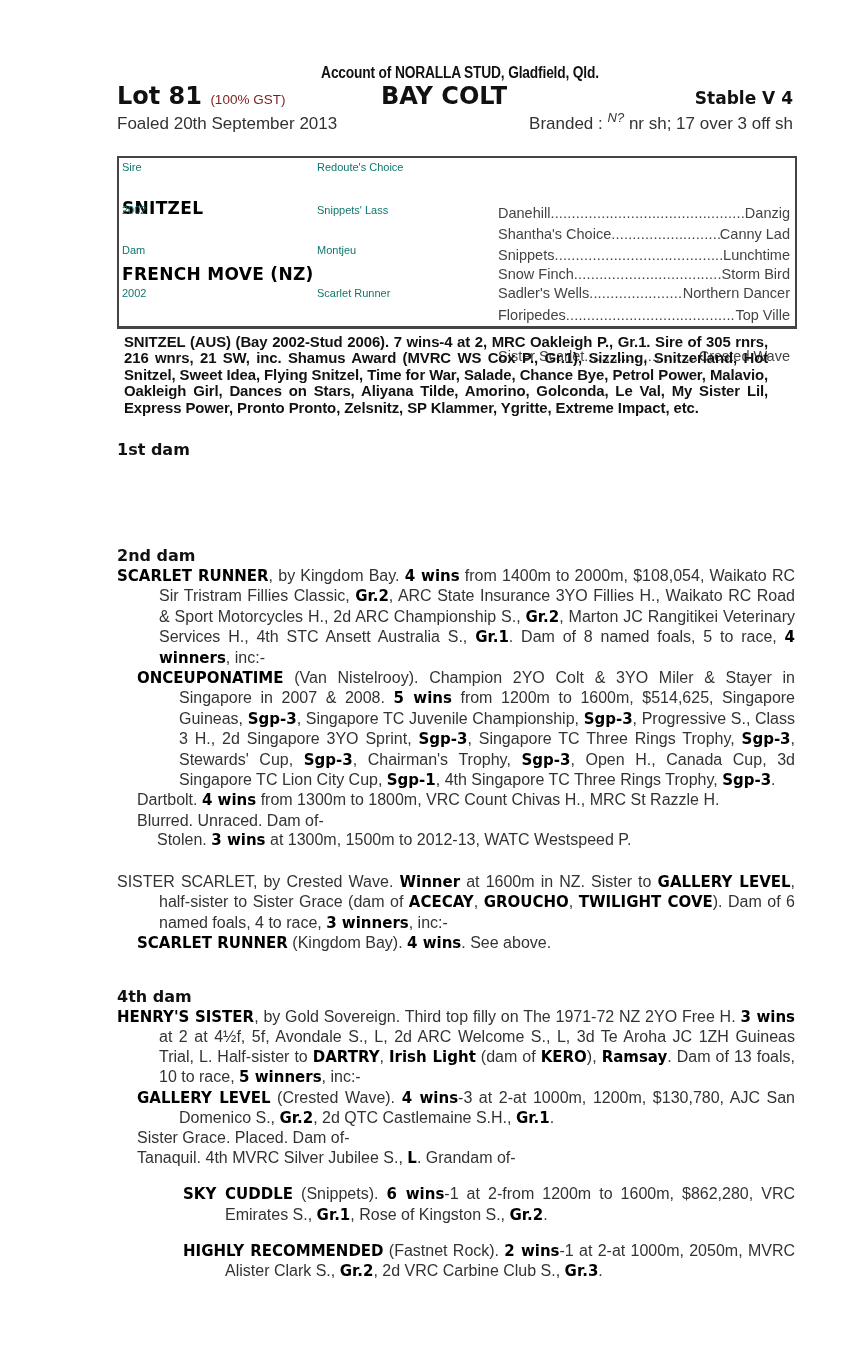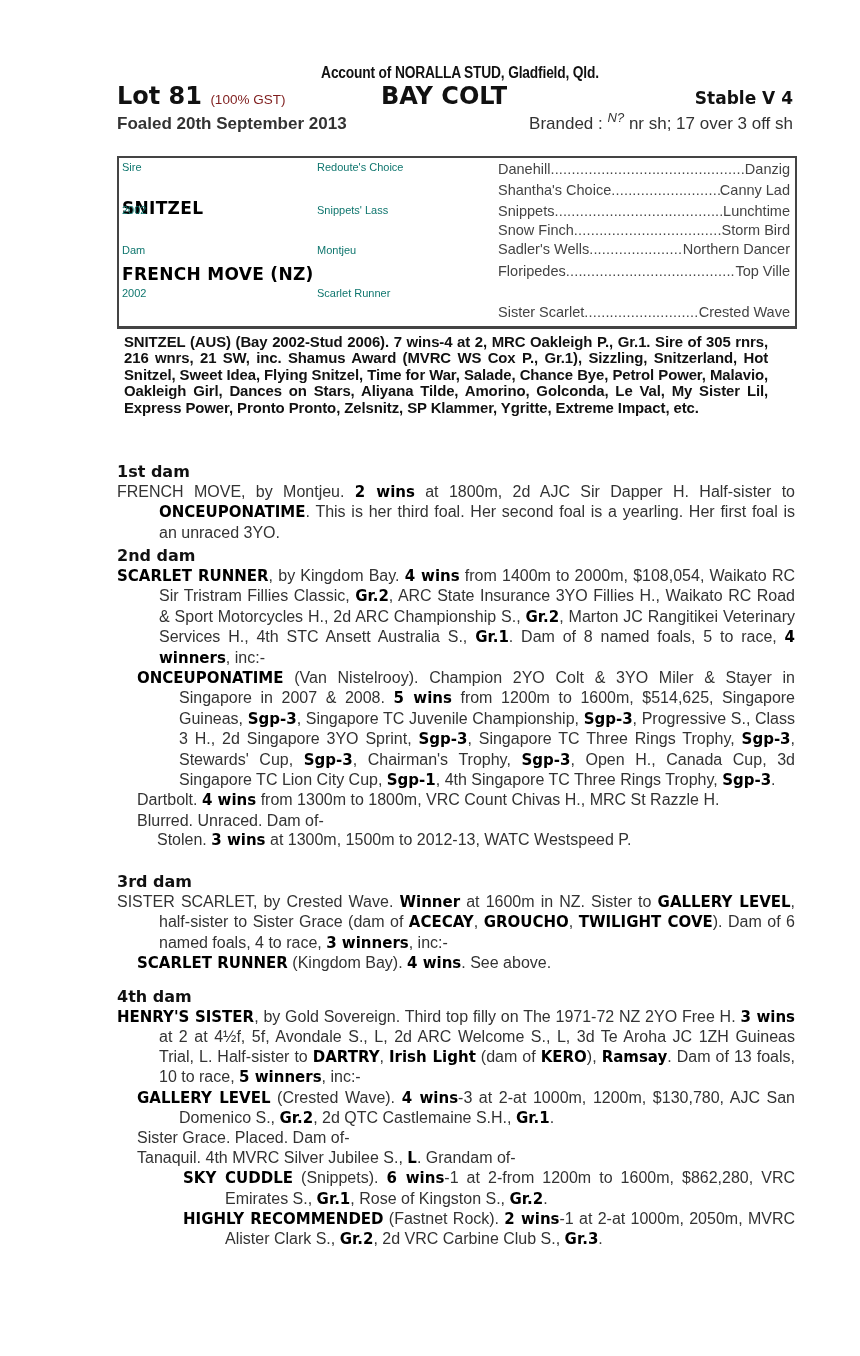--- a/index.html
+++ b/index.html
@@ -5,40 +5,40 @@
   html, body { margin:0; padding:0; background:#ffffff; }
   body { width:860px; height:1356px; position:relative; font-family:"Liberation Sans", sans-serif; color:#111; overflow:hidden; }
   .page { position:absolute; left:117px; top:62px; width:680px; }
   .account { text-align:center; font-weight:bold; font-size:16px; letter-spacing:-0.2px; transform:scaleX(0.86); transform-origin:center; margin-left:6px; height:22px; line-height:22px; }
   .lotrow { position:relative; height:28px; }
   .lot { position:absolute; left:0; top:-2px; font-weight:900; font-size:24px; font-family:"DejaVu Sans", sans-serif; }
   .gst { font-size:13.5px; font-weight:normal; font-family:"Liberation Sans", sans-serif; color:#7f1d1d; }
   .colt { position:absolute; left:264px; top:-2px; font-weight:900; font-size:24px; font-family:"DejaVu Sans", sans-serif; }
   .stable { position:absolute; right:4px; top:4px; font-weight:900; font-size:17px; font-family:"DejaVu Sans", sans-serif;text-align:center; }
   .foalrow { position:relative; height:28px; font-size:17px; color:#333; }
-  .foaled { position:absolute; left:0; top:2px;font-weight:bold; }
+  .foaled { position:absolute; left:0; top:2px; }
   .branded { position:absolute; right:4px; top:2px; }
   .brand-glyph { font-size:13px; position:relative; top:-7px; font-style:italic; }
   .ped { position:absolute; left:0; top:94px; width:676px; height:168px; border:2px solid #444; border-bottom-width:3px; }
   .ped .c { position:absolute; font-size:11px; color:#0f766e; }
   .ped .big { position:absolute; font-size:17px; font-weight:900; font-family:"DejaVu Sans", sans-serif; color:#000; letter-spacing:0.3px; }
-  .gp { position:absolute; left:379px; width:292px; font-size:14.5px; color:#444; display:flex; }
+  .gp { position:absolute; left:379px; width:292px; font-size:14.5px; color:#444; display:flex;margin-top:44px; }
   .gp .l { white-space:nowrap; }
   .gp .dots { flex:1; overflow:hidden; white-space:nowrap; }
   .gp .dots::after { content:"........................................................................................................"; letter-spacing:0.2px; }
   .gp .r { white-space:nowrap; }
   .sirebio { position:absolute; left:7px; top:272px; width:664px; font-weight:bold; font-size:15.4px; line-height:16.4px; text-align:justify; font-family:"Liberation Sans", sans-serif; transform:scaleX(0.97); transform-origin:left; letter-spacing:-0.1px; }
   .sect { position:absolute; left:0; width:678px; }
   .hd { font-weight:900; font-size:16px; font-family:"DejaVu Sans", sans-serif; height:20px; line-height:20px; }
   .p { font-size:16px; line-height:19.4px; color:#333; text-align:justify; }
   .p b { font-family:"DejaVu Sans", sans-serif; font-weight:900; color:#000; font-size:15px; }
   .i0 { padding-left:42px; text-indent:-42px; }
   .i1 { padding-left:62px; text-indent:-42px; }
   .i2 { padding-left:84px; text-indent:-42px; }
-  .i3 { padding-left:108px; text-indent:-42px; }
+  .i3 { padding-left:108px; text-indent:-42px;margin-top:16px; }
   .last { text-align-last:left; }
 </style>
 </head>
 <body>
 
 <div class="page">
   <div class="account">Account of NORALLA STUD, Gladfield, Qld.</div>
   <div class="lotrow">
     <span class="lot"><span>Lot 81</span> <span class="gst">(100% GST)</span></span>
     <span class="colt">BAY COLT</span>
@@ -94,34 +94,32 @@
       </div>
     <div class="gp" style="top:146px">
         <span class="l">Sister Scarlet</span>
         <span class="dots"></span>
         <span class="r">Crested Wave</span>
       </div>
   </div>
 
   <div class="sirebio">SNITZEL (AUS) (Bay 2002-Stud 2006). 7 wins-4 at 2,  MRC Oakleigh P., Gr.1. Sire of 305 rnrs, 216 wnrs, 21 SW, inc. Shamus Award (MVRC WS Cox P., Gr.1), Sizzling, Snitzerland, Hot Snitzel, Sweet Idea, Flying Snitzel, Time for War, Salade, Chance Bye, Petrol Power, Malavio, Oakleigh Girl, Dances on Stars, Aliyana Tilde, Amorino, Golconda, Le Val, My Sister Lil, Express Power, Pronto Pronto, Zelsnitz, SP Klammer, Ygritte, Extreme Impact, etc.</div>
 
-  <div class="sect" style="top:400px">
+  <div class="sect" style="top:378px">
       <div class="hd">1st dam</div>
-      <div class="p last i0"><span>FRENCH MOVE, by Montjeu. </span><b>2 wins</b><span> at 1800m, 2d AJC Sir Dapper H. Half-sister to </span><b>ONCEUPONATIME</b><span>. This is her third foal. Her second foal is a yearling. Her first foal is an unraced 3YO.</span></div>
     </div>
   <div class="sect" style="top:484px">
       <div class="hd">2nd dam</div>
       <div class="p last i0"><b>SCARLET RUNNER</b><span>, by Kingdom Bay. </span><b>4 wins</b><span> from 1400m to 2000m, $108,054, Waikato RC Sir Tristram Fillies Classic, </span><b>Gr.2</b><span>, ARC State Insurance 3YO Fillies H., Waikato RC Road &amp; Sport Motorcycles H., 2d ARC Championship S., </span><b>Gr.2</b><span>, Marton JC Rangitikei Veterinary Services H., 4th STC Ansett Australia S., </span><b>Gr.1</b><span>. Dam of 8 named foals, 5 to race, </span><b>4 winners</b><span>, inc:-</span></div>
       <div class="p last i1"><b>ONCEUPONATIME</b><span> (Van Nistelrooy). Champion 2YO Colt &amp; 3YO Miler &amp; Stayer in Singapore in 2007 &amp; 2008. </span><b>5 wins</b><span> from 1200m to 1600m, $514,625, Singapore Guineas, </span><b>Sgp-3</b><span>, Singapore TC Juvenile Championship, </span><b>Sgp-3</b><span>, Progressive S., Class 3 H., 2d Singapore 3YO Sprint, </span><b>Sgp-3</b><span>, Singapore TC Three Rings Trophy, </span><b>Sgp-3</b><span>, Stewards' Cup, </span><b>Sgp-3</b><span>, Chairman's Trophy, </span><b>Sgp-3</b><span>, Open H., Canada Cup, 3d Singapore TC Lion City Cup, </span><b>Sgp-1</b><span>, 4th Singapore TC Three Rings Trophy, </span><b>Sgp-3</b><span>.</span></div>
       <div class="p last i1" style="padding-left: 20px; text-indent: 0px;"><span>Dartbolt. </span><b>4 wins</b><span> from 1300m to 1800m, VRC Count Chivas H., MRC St Razzle H.</span></div>
       <div class="p last i1" style="padding-left: 20px; text-indent: 0px;"><span>Blurred. Unraced. Dam of-</span></div>
       <div class="p last i1" style="padding-left: 40px; text-indent: 0px;"><span>Stolen. </span><b>3 wins</b><span> at 1300m, 1500m to 2012-13, WATC Westspeed P.</span></div>
     </div>
   <div class="sect" style="top:810px">
-      <div class="hd">3rd dam</div>
       <div class="p last i0"><span>SISTER SCARLET, by Crested Wave. </span><b>Winner</b><span> at 1600m in NZ. Sister to </span><b>GALLERY LEVEL</b><span>, half-sister to Sister Grace (dam of </span><b>ACECAY</b><span>, </span><b>GROUCHO</b><span>, </span><b>TWILIGHT COVE</b><span>). Dam of 6 named foals, 4 to race, </span><b>3 winners</b><span>, inc:-</span></div>
       <div class="p last i1"><b>SCARLET RUNNER</b><span> (Kingdom Bay). </span><b>4 wins</b><span>. See above.</span></div>
     </div>
   <div class="sect" style="top:925px">
       <div class="hd">4th dam</div>
       <div class="p last i0"><b>HENRY'S SISTER</b><span>, by Gold Sovereign. Third top filly on The 1971-72 NZ 2YO Free H. </span><b>3 wins</b><span> at 2 at 4½f, 5f, Avondale S., L, 2d ARC Welcome S., L, 3d Te Aroha JC 1ZH Guineas Trial, L. Half-sister to </span><b>DARTRY</b><span>, </span><b>Irish Light</b><span> (dam of </span><b>KERO</b><span>), </span><b>Ramsay</b><span>. Dam of 13 foals, 10 to race, </span><b>5 winners</b><span>, inc:-</span></div>
       <div class="p last i1"><b>GALLERY LEVEL</b><span> (Crested Wave). </span><b>4 wins</b><span>-3 at 2-at 1000m, 1200m, $130,780, AJC San Domenico S., </span><b>Gr.2</b><span>, 2d QTC Castlemaine S.H., </span><b>Gr.1</b><span>.</span></div>
       <div class="p last i1" style="padding-left: 20px; text-indent: 0px;"><span>Sister Grace. Placed. Dam of-</span></div>
       <div class="p last i2" style="padding-left: 20px; text-indent: 0px;"><span>Tanaquil. 4th MVRC Silver Jubilee S., </span><b>L</b><span>. Grandam of-</span></div>
       <div class="p last i3"><b>SKY CUDDLE</b><span> (Snippets). </span><b>6 wins</b><span>-1 at 2-from 1200m to 1600m, $862,280, VRC Emirates S., </span><b>Gr.1</b><span>, Rose of Kingston S., </span><b>Gr.2</b><span>.</span></div>

